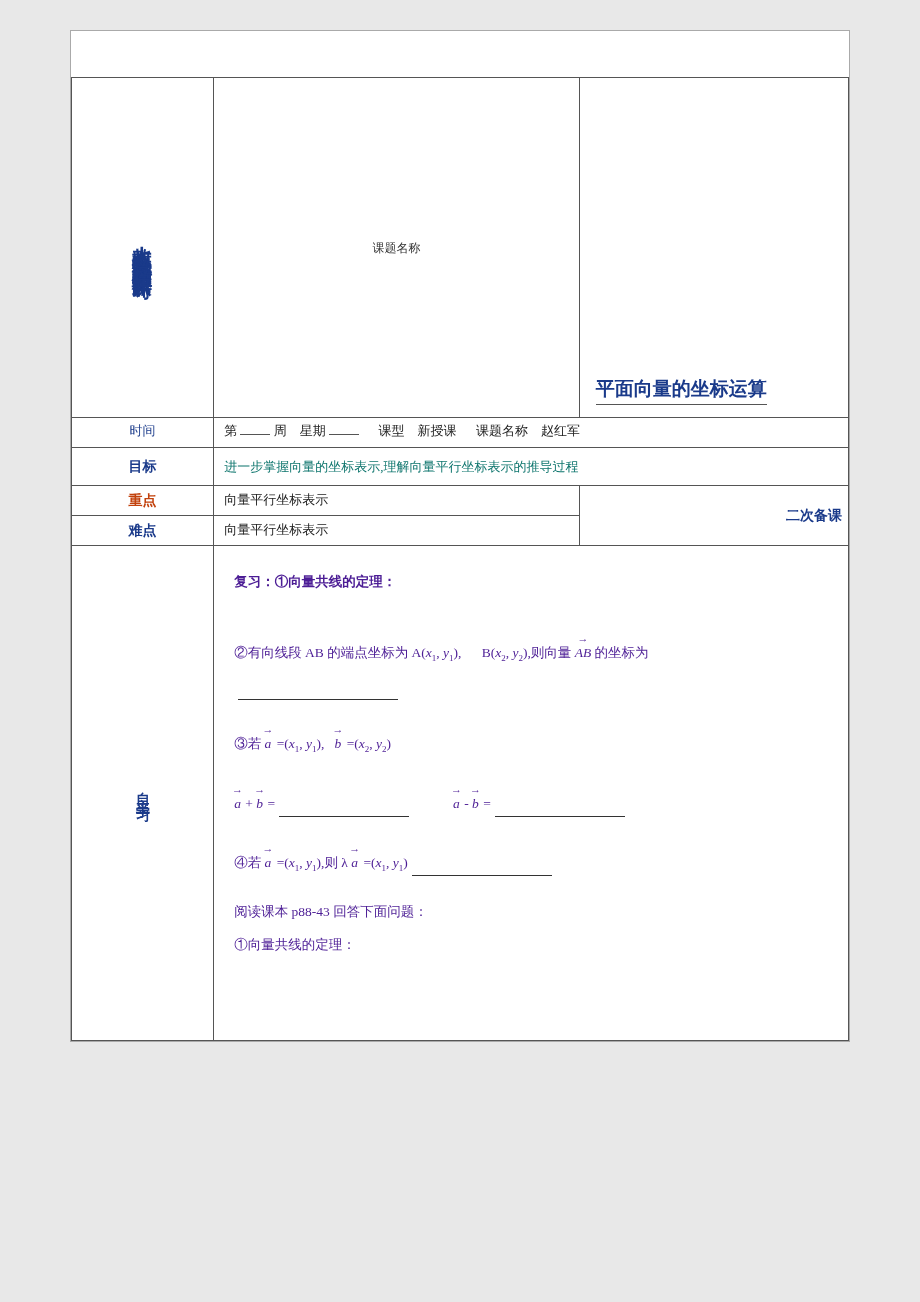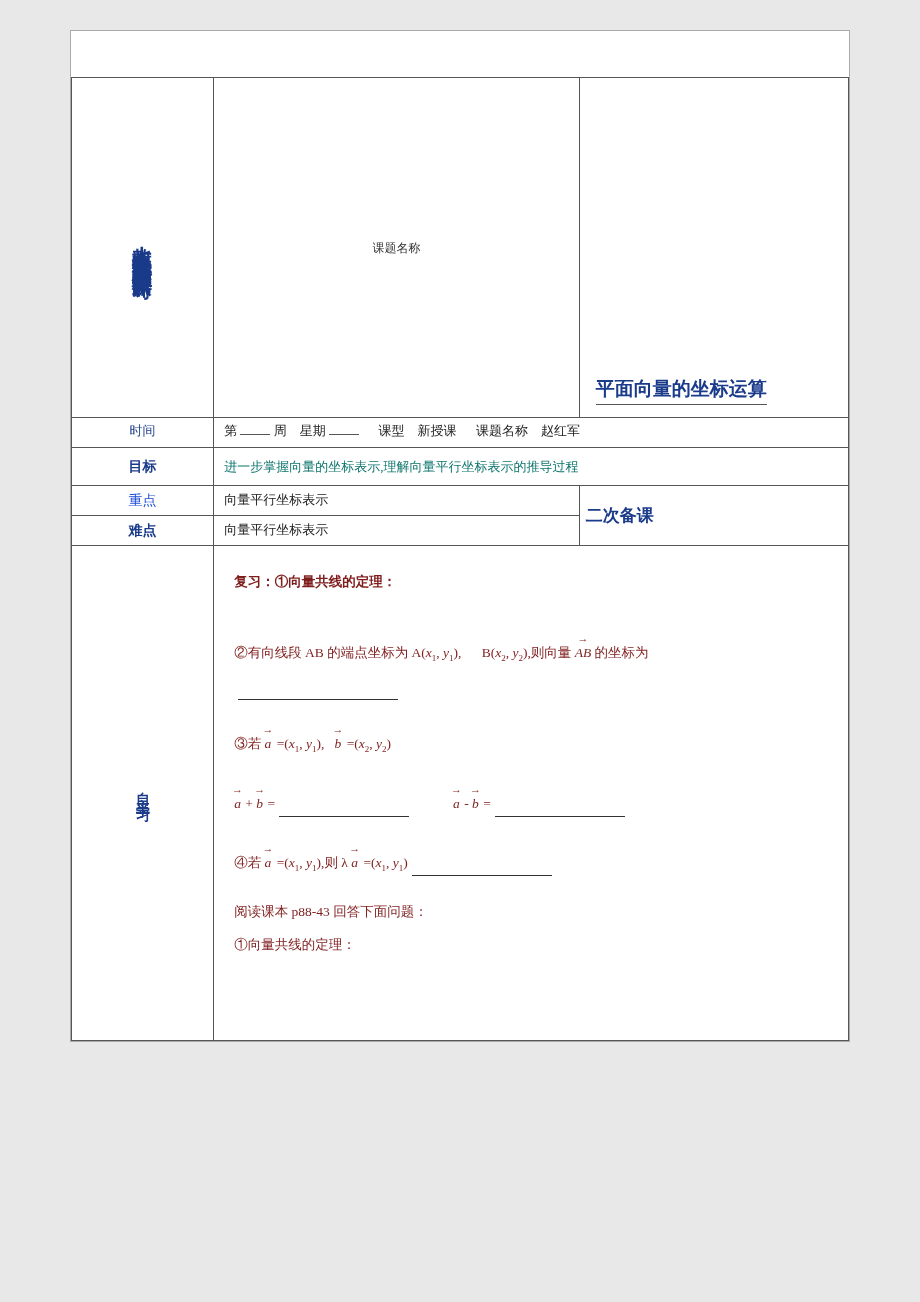--- a/index.html
+++ b/index.html
@@ -122,35 +122,35 @@
         <span>赵红军</span>
       </td>
     </tr>
 
     <tr style="height:36px;">
       <td class="section-label" style="font-weight:bold; color:#1a3a8a; text-align:center; vertical-align:middle; font-size:14px;font-family:Liberation Mono, monospace;">目标</td>
       <td colspan="2" class="section-content" style="font-size:13px; color:#0f766e; padding:7px 10px; line-height:1.8;">进一步掌握向量的坐标表示,理解向量平行坐标表示的推导过程</td>
     </tr>
 
     <tr style="height:30px;">
-      <td class="section-label" style="font-weight:normal; color:#1d4ed8; text-align:center; vertical-align:middle; font-size:14px;">重点</td>
+      <td class="section-label" style="font-weight:bold; color:#c2410c; text-align:center; vertical-align:middle; font-size:14px;">重点</td>
       <td style="font-size:13px; color:#222; padding:5px 10px;">向量平行坐标表示</td>
-      <td rowspan="2" style="font-size:17px; font-weight:bold; color:#1a3a8a; text-align:left; vertical-align:middle; width:70px;">二次备课</td>
+      <td rowspan="2" style="font-size:14px; font-weight:bold; color:#1a3a8a; text-align:right; vertical-align:middle; width:70px;">二次备课</td>
     </tr>
 
     <tr style="height:30px;">
       <td class="section-label" style="font-weight:bold; color:#1a3a8a; text-align:center; vertical-align:middle; font-size:14px;">难点</td>
       <td style="font-size:13px; color:#222; padding:5px 10px;">向量平行坐标表示</td>
     </tr>
 
     <tr style="height:430px;">
       <td style="width:40px; vertical-align:middle; text-align:center; border-right:1px solid #555;">
         <div style="writing-mode:vertical-lr; font-weight:bold; color:#1a3a8a; font-size:14px; letter-spacing:6px; margin:0 auto;">自主学习</div>
       </td>
-      <td colspan="2" style="padding:16px 20px 16px 20px; vertical-align:top; color:#7f1d1d; font-size:13.5px;">
+      <td colspan="2" style="padding:16px 20px 16px 20px; vertical-align:top; color:#4c1d95; font-size:13.5px;">
 
         <div class="math-line">
           <strong>复习：①向量共线的定理：</strong>
         </div>
 
         <div style="height:20px;"></div>
 
         <div class="math-line">
           ②有向线段 AB 的端点坐标为 A(<em>x</em><sub>1</sub>, <em>y</em><sub>1</sub>),&nbsp;&nbsp;&nbsp;&nbsp;&nbsp;&nbsp;B(<em>x</em><sub>2</sub>, <em>y</em><sub>2</sub>),则向量 
           <span style="position:relative; display:inline-block; padding-top:12px;">

